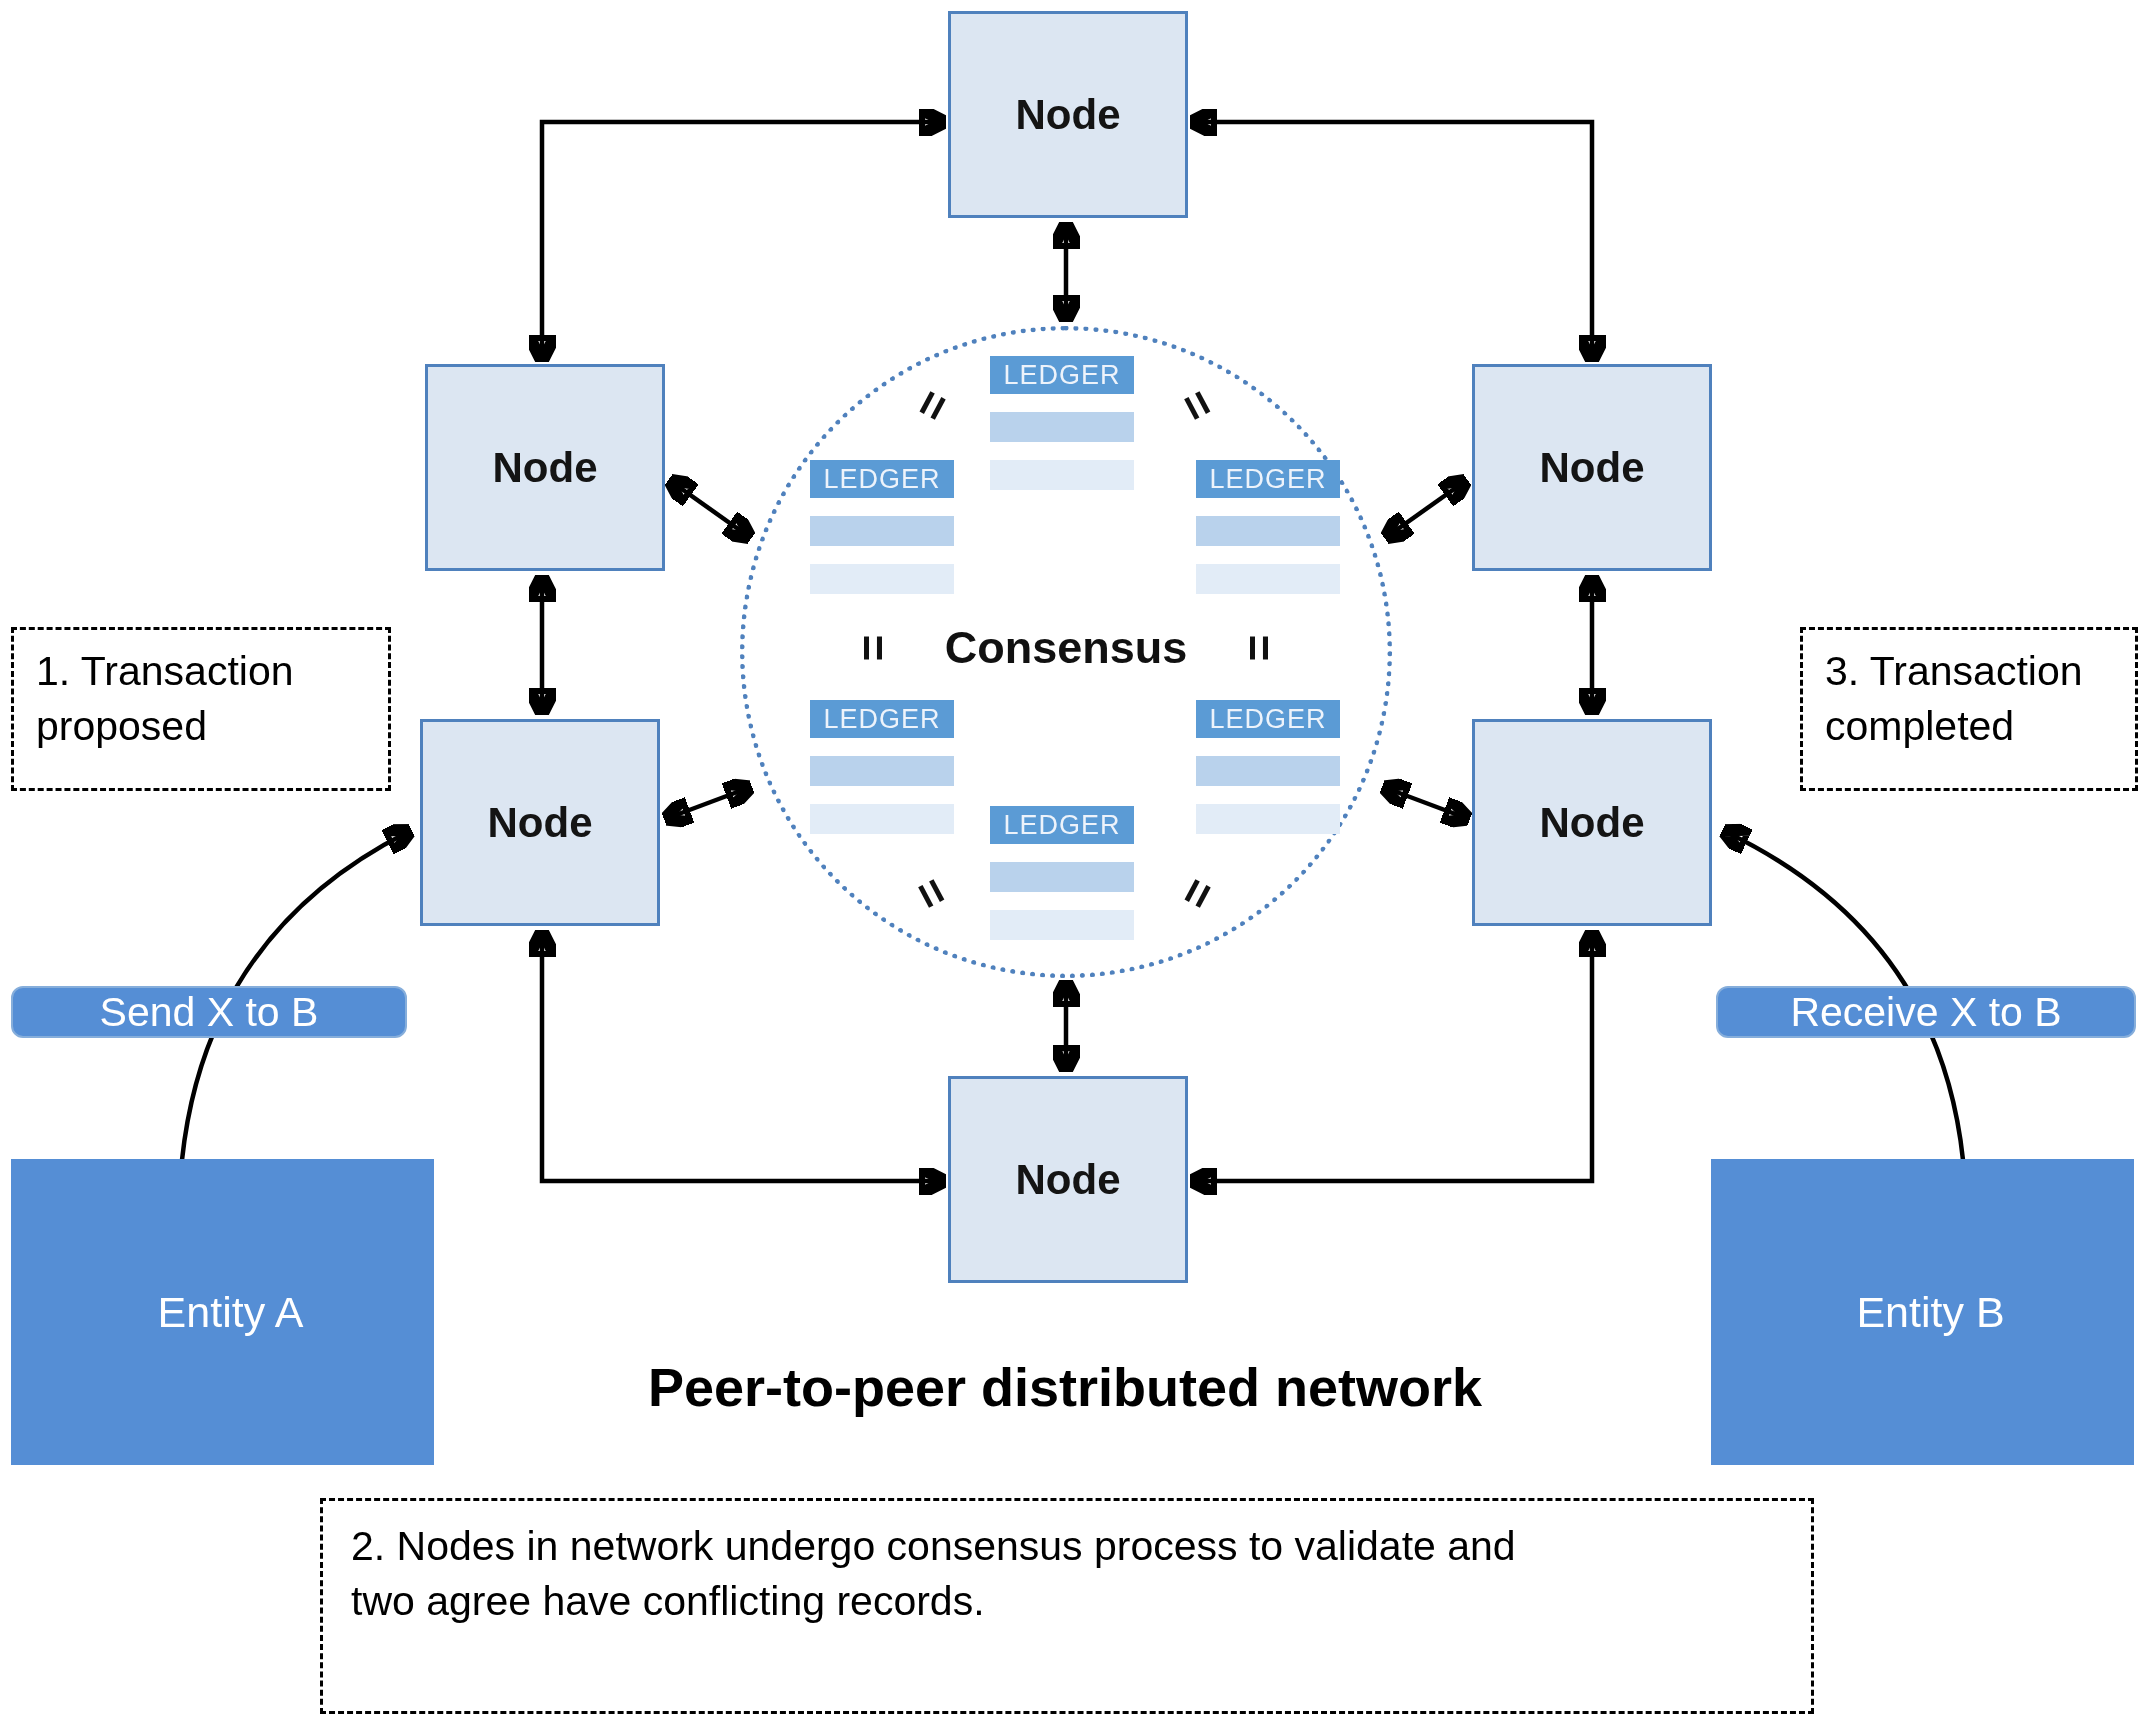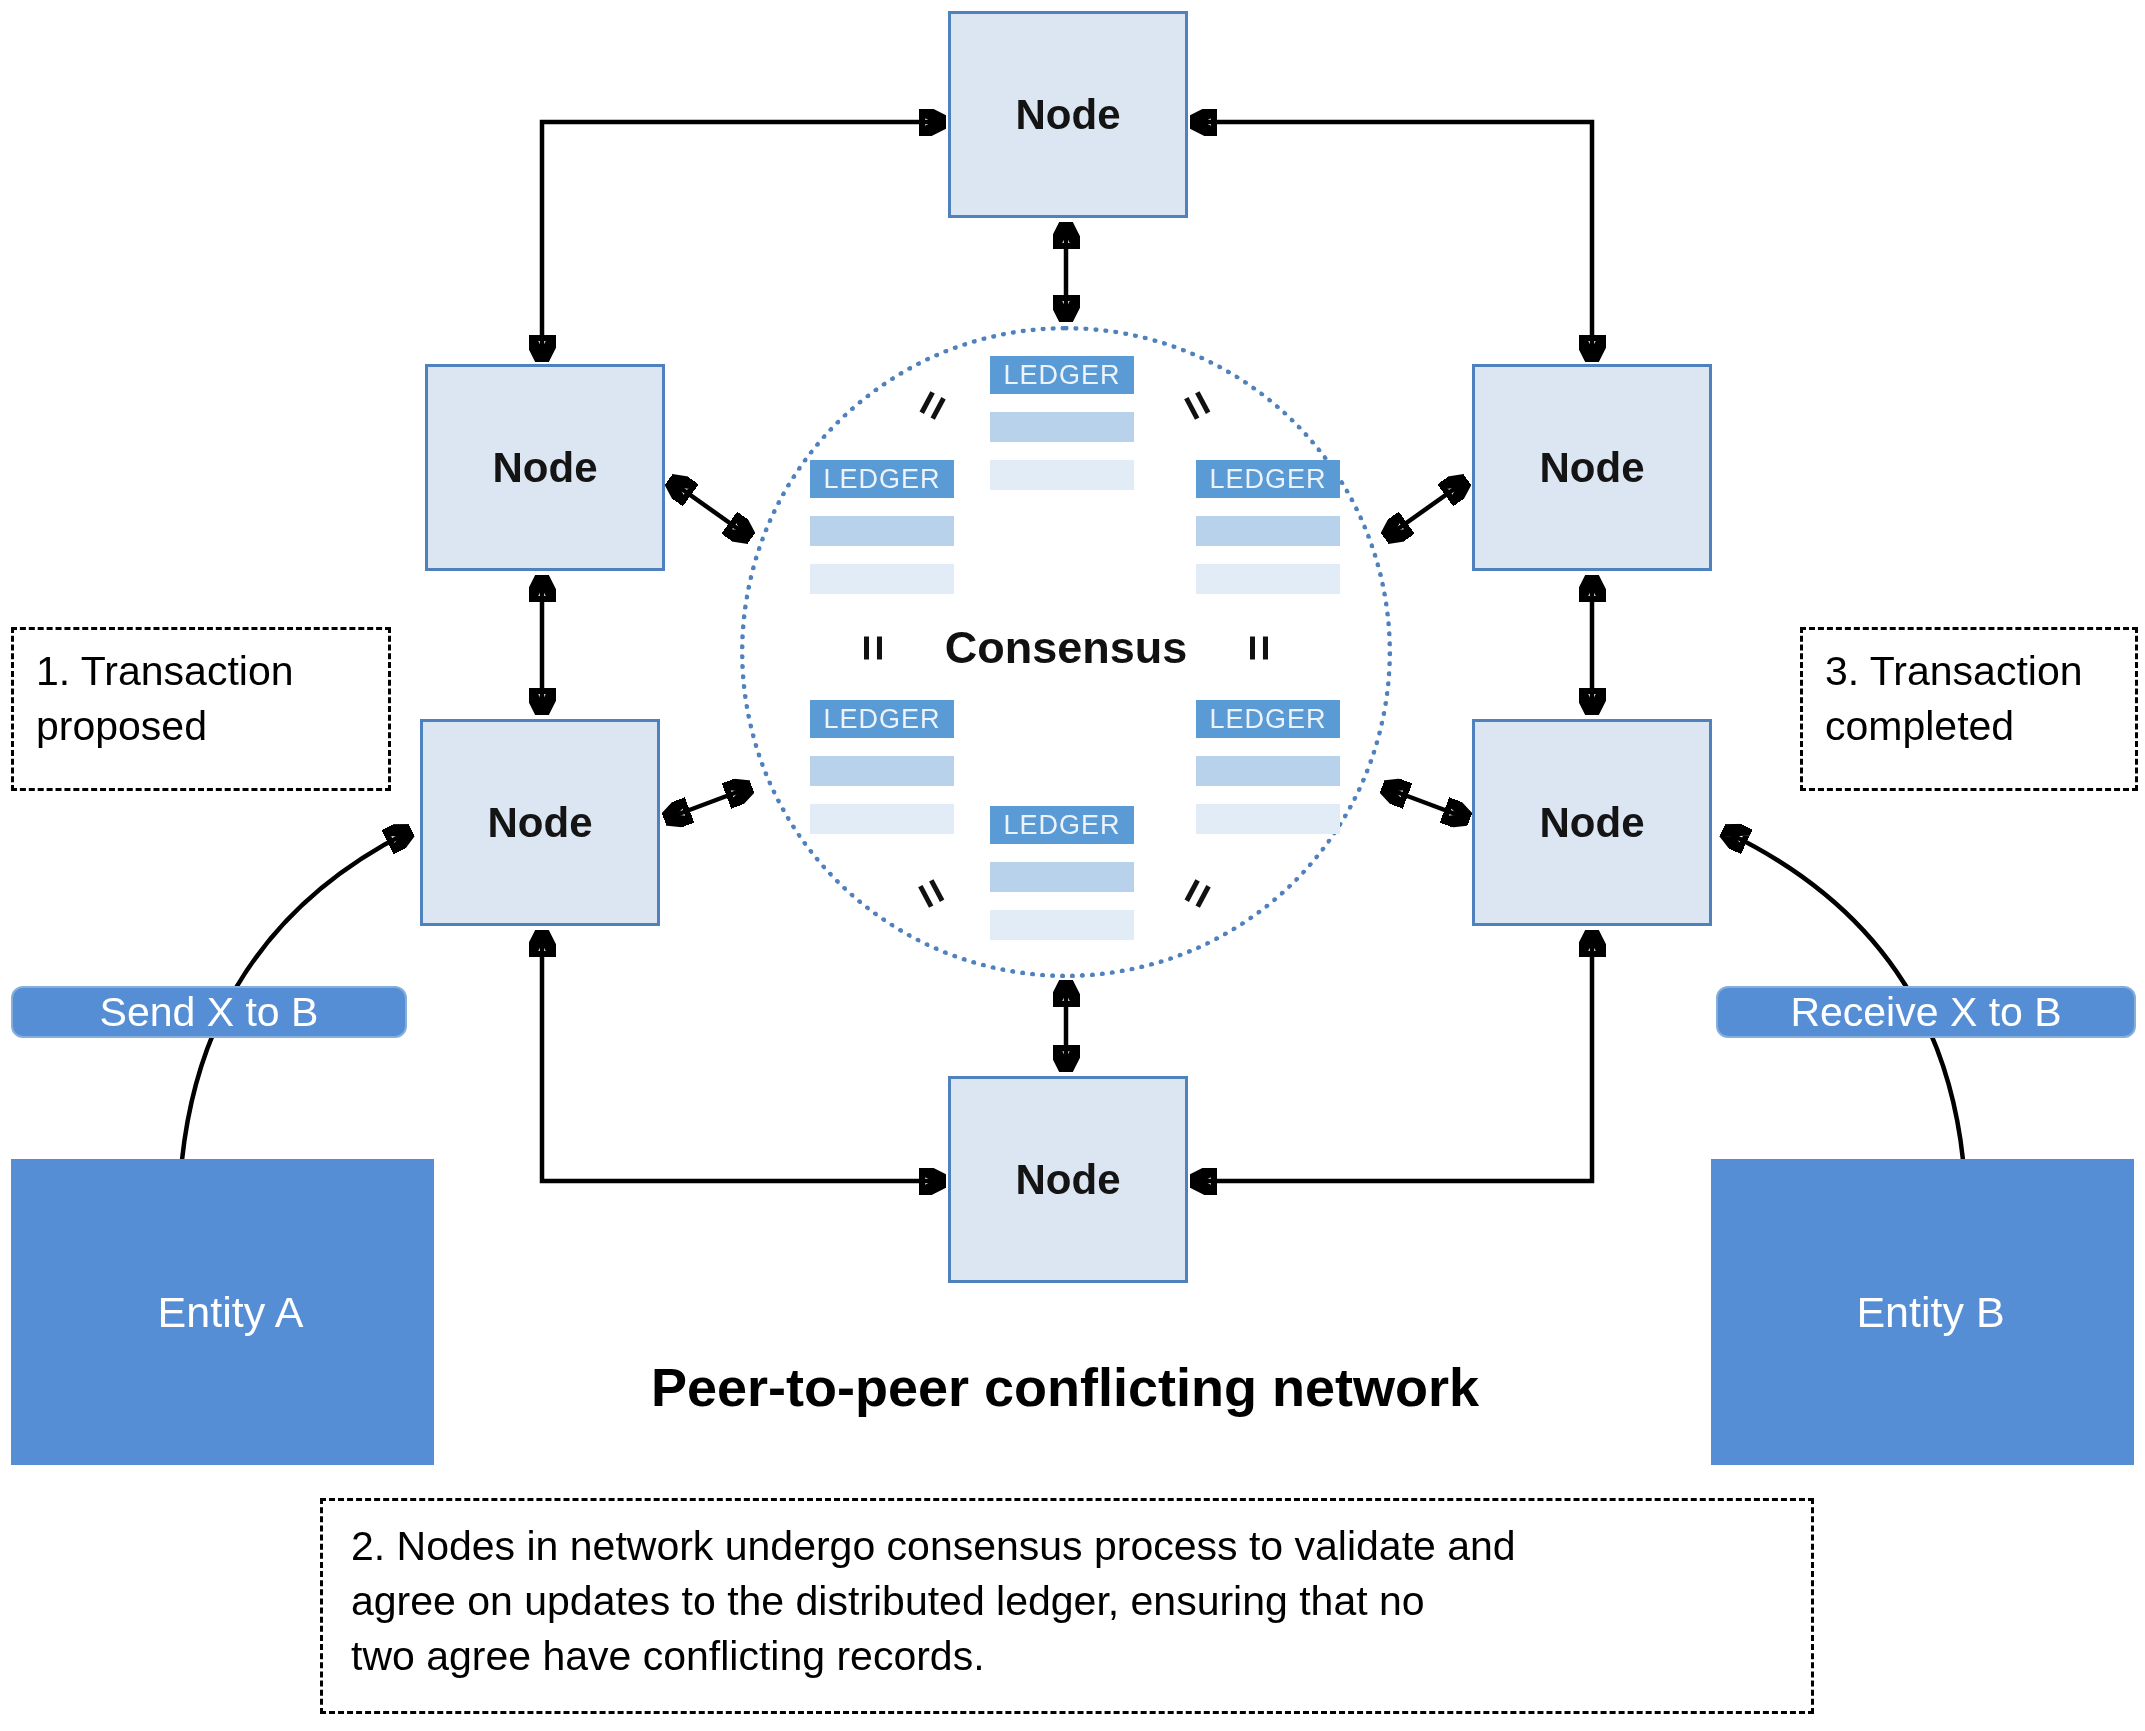--- a/index.html
+++ b/index.html
@@ -140,25 +140,24 @@
   <div class="node" style="left:425px;top:364px">Node</div>
   <div class="node" style="left:1472px;top:364px">Node</div>
   <div class="node" style="left:420px;top:719px">Node</div>
   <div class="node" style="left:1472px;top:719px">Node</div>
   <div class="node" style="left:948px;top:1076px">Node</div>
 
   <div class="dashed" style="left:11px;top:627px;width:380px;height:164px">1. Transaction proposed</div>
   <div class="dashed" style="left:1800px;top:627px;width:338px;height:164px">3. Transaction completed</div>
   <div class="dashed" style="left:320px;top:1498px;width:1494px;height:216px;padding:18px 28px">
     <div class="line">2. Nodes in network undergo consensus process to validate and</div>
-    <div class="line">agree on updates to the distributed ledger, ensuring that no</div>
     <div class="line">two agree have conflicting records.</div>
   </div>
 
   <div class="pill" style="left:11px;top:986px;width:396px">Send X to B</div>
   <div class="pill" style="left:1716px;top:986px;width:420px">Receive X to B</div>
 
   <div class="entity" style="left:11px;top:1159px">Entity A</div>
   <div class="entity" style="left:1711px;top:1159px">Entity B</div>
 
-  <div class="title">Peer-to-peer conflicting network</div>
+  <div class="title">Peer-to-peer distributed network</div>
 
 </div>
 
 </body></html>

